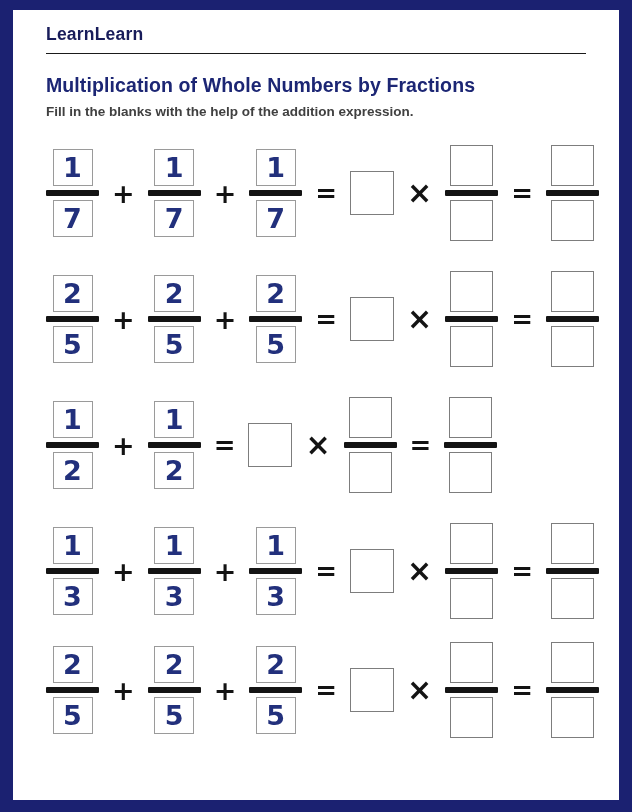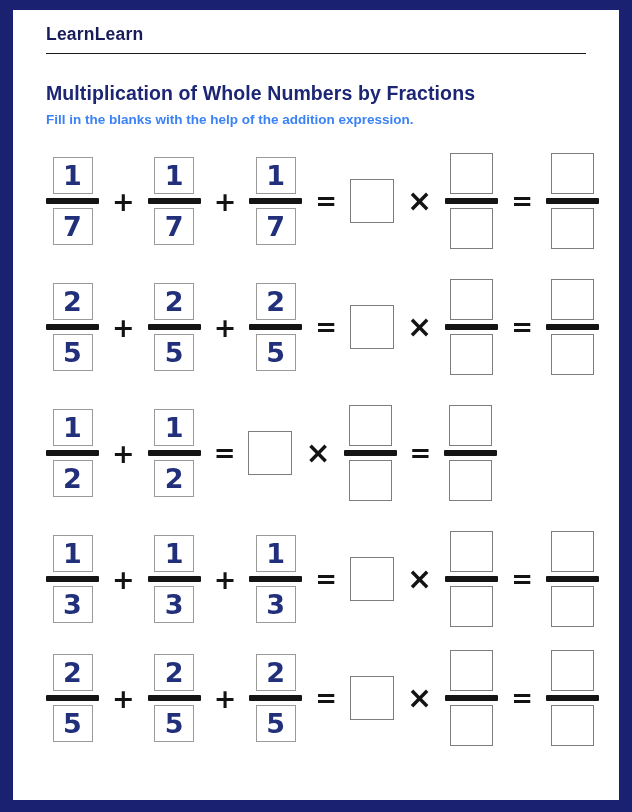--- a/index.html
+++ b/index.html
@@ -15,24 +15,24 @@
   }
   .page{
     position:absolute;top:10px;left:13px;right:13px;bottom:12px;
     background:#ffffff;padding:14px 20px 0 33px;
   }
   .logo{font-size:17.5px;color:#181c5a;letter-spacing:.2px}
   .logo .bold{font-weight:700}
   .logo .light{font-weight:700}
   .divider{border:0;border-top:1.6px solid #1a1a1a;margin:8px 0 0;width:540px}
   .title{
-    margin:28px 0 7px;font-size:19.5px;line-height:1.15;
+    margin:20px 0 7px;font-size:19.5px;line-height:1.15;
     color:var(--title-navy);font-weight:700;letter-spacing:.1px;
   }
-  .instructions{margin:8px 0 26px;font-size:13.5px;font-weight:700;color:#3b82f6}
+  .instructions{margin:8px 0 26px;font-size:13.5px;font-weight:700;color:#404040}
 
   .row{display:flex;align-items:center;gap:13px;margin-bottom:30px;height:96px}
   .row:nth-child(4){margin-bottom:23px}
   .row:nth-child(5){margin-bottom:0}
 
   .fraction{display:flex;flex-direction:column;align-items:center;gap:4px}
   .numbox{
     width:40px;height:37px;border:1px solid var(--box-gray);
     display:flex;align-items:center;justify-content:center;
     font-size:27px;font-weight:700;color:var(--num-navy);

